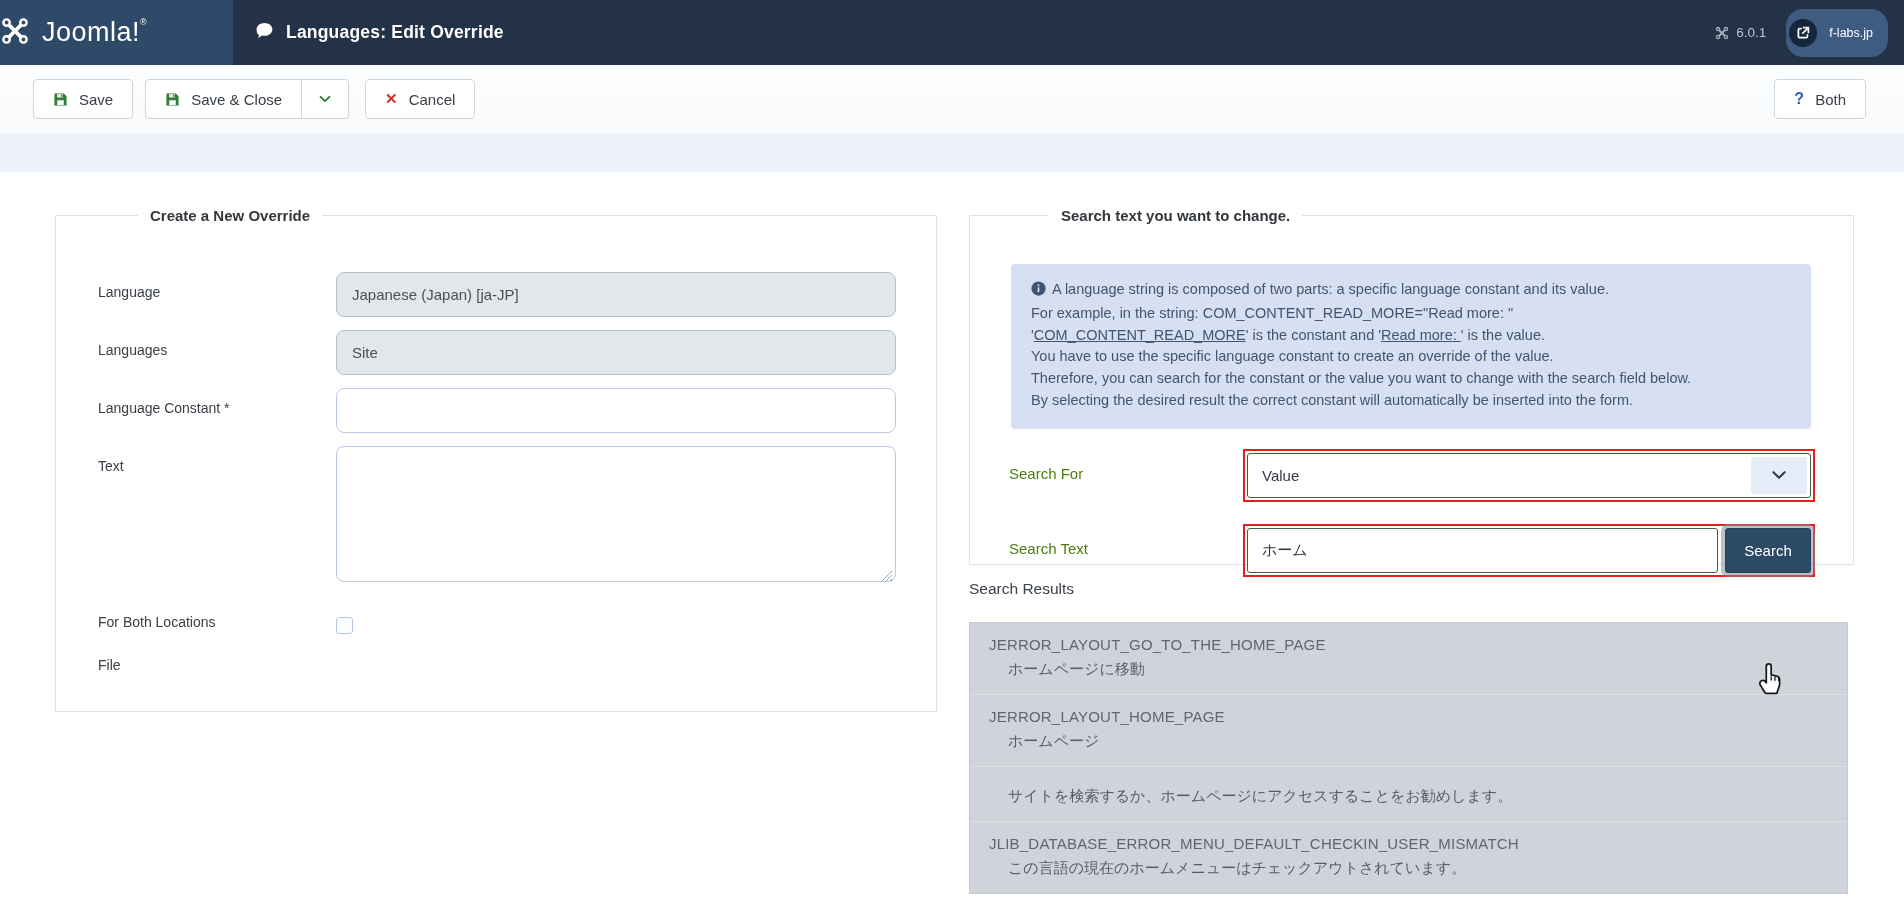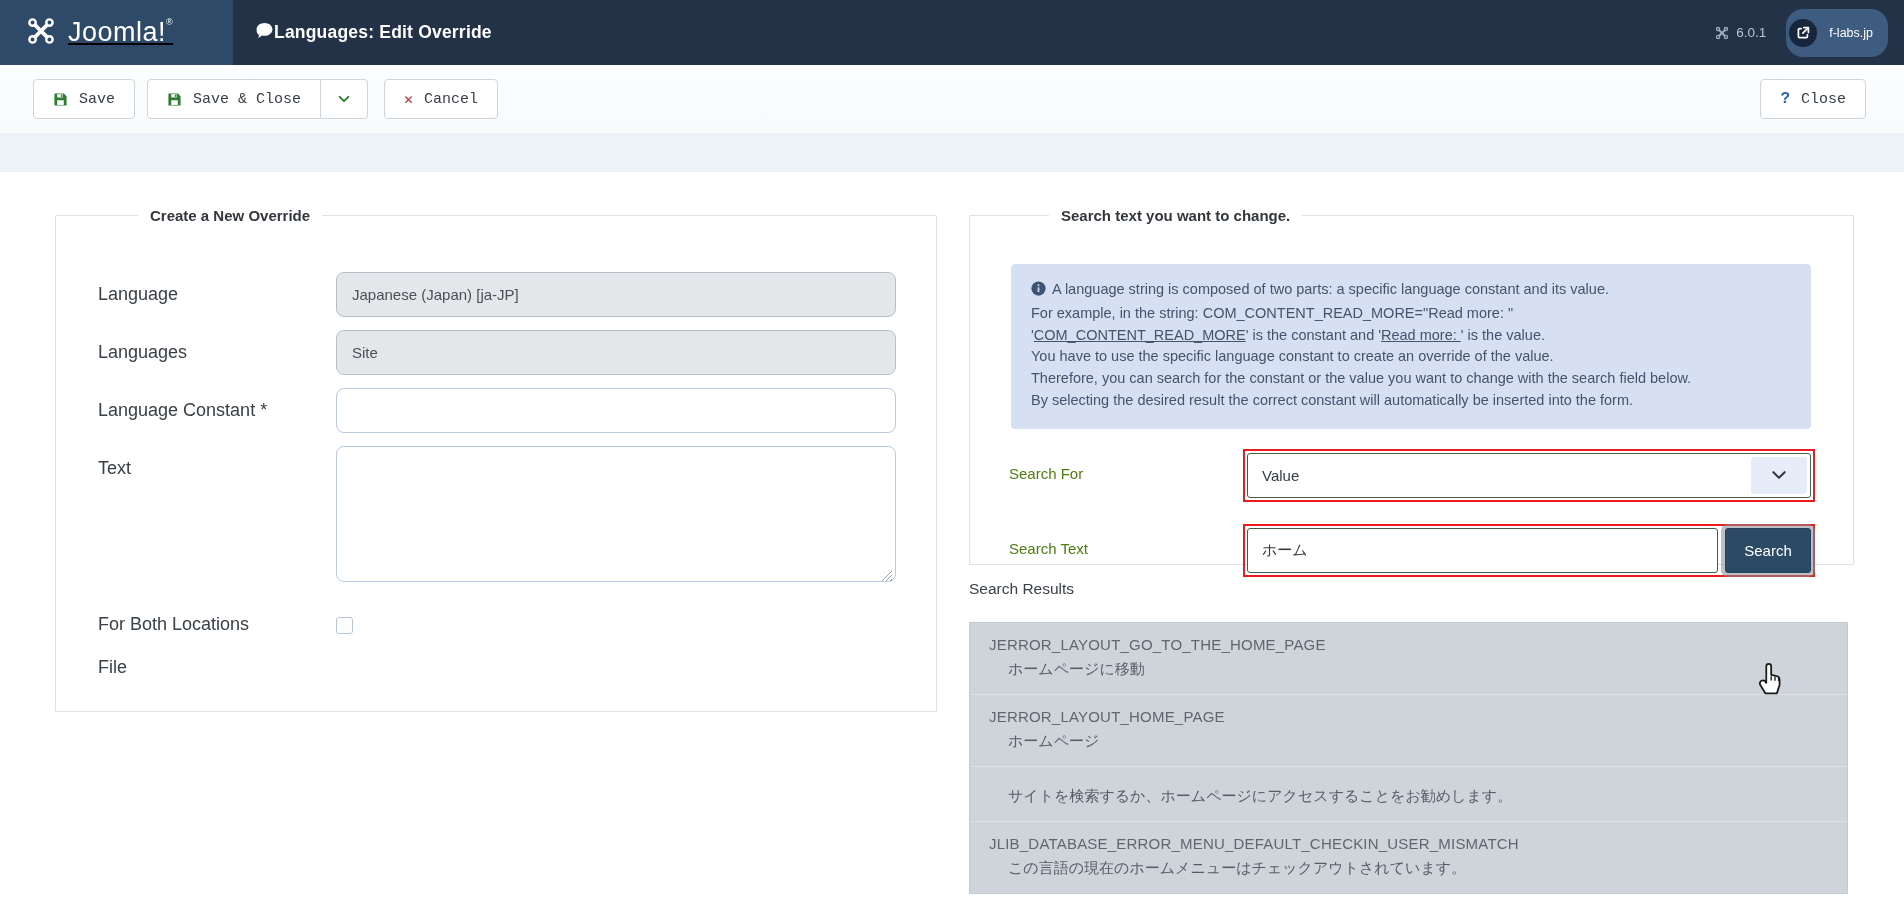--- a/index.html
+++ b/index.html
@@ -1,55 +1,55 @@
 <!DOCTYPE html>
 <html><head>
 <meta charset="utf-8">
 <style>
   * { margin:0; padding:0; box-sizing:border-box; }
   html,body { width:1904px; height:919px; overflow:hidden; background:#fff;
     font-family:"Liberation Sans", sans-serif; }
 
   
   .navbar { position:relative; width:100%; height:65px; background:#233246; display:flex; align-items:stretch; }
-  .brand-block { width:233px; background:#2f4a68; display:flex; align-items:center; padding-left:26px; gap:12px;text-decoration:underline; }
+  .brand-block { width:233px; background:#2f4a68; display:flex; align-items:center; gap:12px; }
   .brand-word { color:#fff; font-size:27px; letter-spacing:.5px; font-weight:400; }
   .brand-word sup { font-size:9px; vertical-align:top; }
-  .nav-title { display:flex; align-items:center; padding-left:22px; color:#fff; }
+  .nav-title { display:flex; align-items:center; gap:12px; padding-left:22px; color:#fff; }
   .nav-title .title-text { font-size:17.5px; font-weight:700; letter-spacing:.2px; }
   .nav-right { position:absolute; right:16px; top:0; height:65px; display:flex; align-items:center; gap:20px; }
   .version { display:flex; align-items:center; gap:7px; color:#b9c3d1; font-size:13.5px; }
   .site-pill { display:flex; align-items:center; height:48px; border-radius:17px; background:#3e5b80; padding-right:15px; gap:9px; cursor:pointer; }
   .site-pill .pill-circle { width:28px; height:28px; margin:3px; border-radius:50%; background:#16263c; display:flex; align-items:center; justify-content:center; }
   .site-pill .pill-text { color:#fff; font-size:12.5px; }
 
   
   .toolbar-wrap { height:68px; background:linear-gradient(#fcfdfe,#f8fafc); display:flex; align-items:center; padding:0 38px 0 33px; }
   .band { height:39px; background:#edf1f8; }
   .btn { display:inline-flex; align-items:center; gap:11px; height:40px; padding:0 19px; background:#fff;
     border:1px solid #ced6dd; border-radius:4px; font-size:15px; color:#3a4047; cursor:pointer;
-    font-family:Liberation Mono, monospace; }
+    font-family:Liberation Sans, sans-serif; }
   .btn-group { display:inline-flex; margin-left:12px; }
   .btn-group .btn.main { border-radius:4px 0 0 4px; }
   .btn-group .btn.caret { border-radius:0 4px 4px 0; border-left:none; padding:0 16px; }
   .btn.cancel { margin-left:16px; }
   .toolbar-spacer { flex:1; }
   .icon-x { color:#c23934; font-size:15px; font-weight:700; }
   .icon-q { color:#2862b8; font-size:16px; font-weight:700; }
 
   
   .content { position:relative; width:1904px; height:747px; background:#fff; }
   fieldset { position:absolute; border:1px solid #dce2e9; border-radius:1px; }
   legend { margin-left:40px; padding:0 12px; font-size:15px; font-weight:700; color:#31373d; }
 
   .fs-left { left:55px; top:35px; width:882px; height:505px; padding:32px 40px 0 42px; }
   .fs-right { left:969px; top:35px; width:879px; height:358px; padding:22px 38px 0 39px; }
 
   .frow { display:flex; margin-bottom:13px; }
-  .frow .flabel { width:238px; padding-top:12px; font-size:18px; color:#3a4047; }
+  .frow .flabel { width:238px; padding-top:12px; font-size:14px; color:#3a4047; }
   .frow .fctrl { flex:1; position:relative; }
 
   .inp { width:100%; height:45px; border-radius:8px; padding:0 15px; font-size:15px; color:#495057;
     font-family:"Liberation Sans",sans-serif; }
   .inp.disabled { background:#e4e7ea; border:1px solid #b4bfca; }
   .inp.editable { background:#fff; border:1px solid #b9c9e2; }
   textarea.inp { height:136px; padding-top:11px; resize:none; }
   .resize-corner { position:absolute; right:4px; bottom:5px; width:11px; height:11px;
     background:repeating-linear-gradient(135deg,transparent,transparent 2px,#9aa5b0 2px,#9aa5b0 3px);
     clip-path:polygon(100% 0,100% 100%,0 100%); }
@@ -177,21 +177,21 @@
       </svg>
     </button>
   </span>
   <button class="btn cancel">
     <span class="icon-x">✕</span>
     <span>Cancel</span>
   </button>
   <span class="toolbar-spacer"></span>
   <button class="btn">
     <span class="icon-q">?</span>
-    <span>Close</span>
+    <span>Both</span>
   </button>
 </div>
 <div class="band"></div>
 
 <div class="content">
 
   <fieldset class="fs-left">
     <legend>Create a New Override</legend>
 
     <div class="frow" style="margin-top:16px;">

